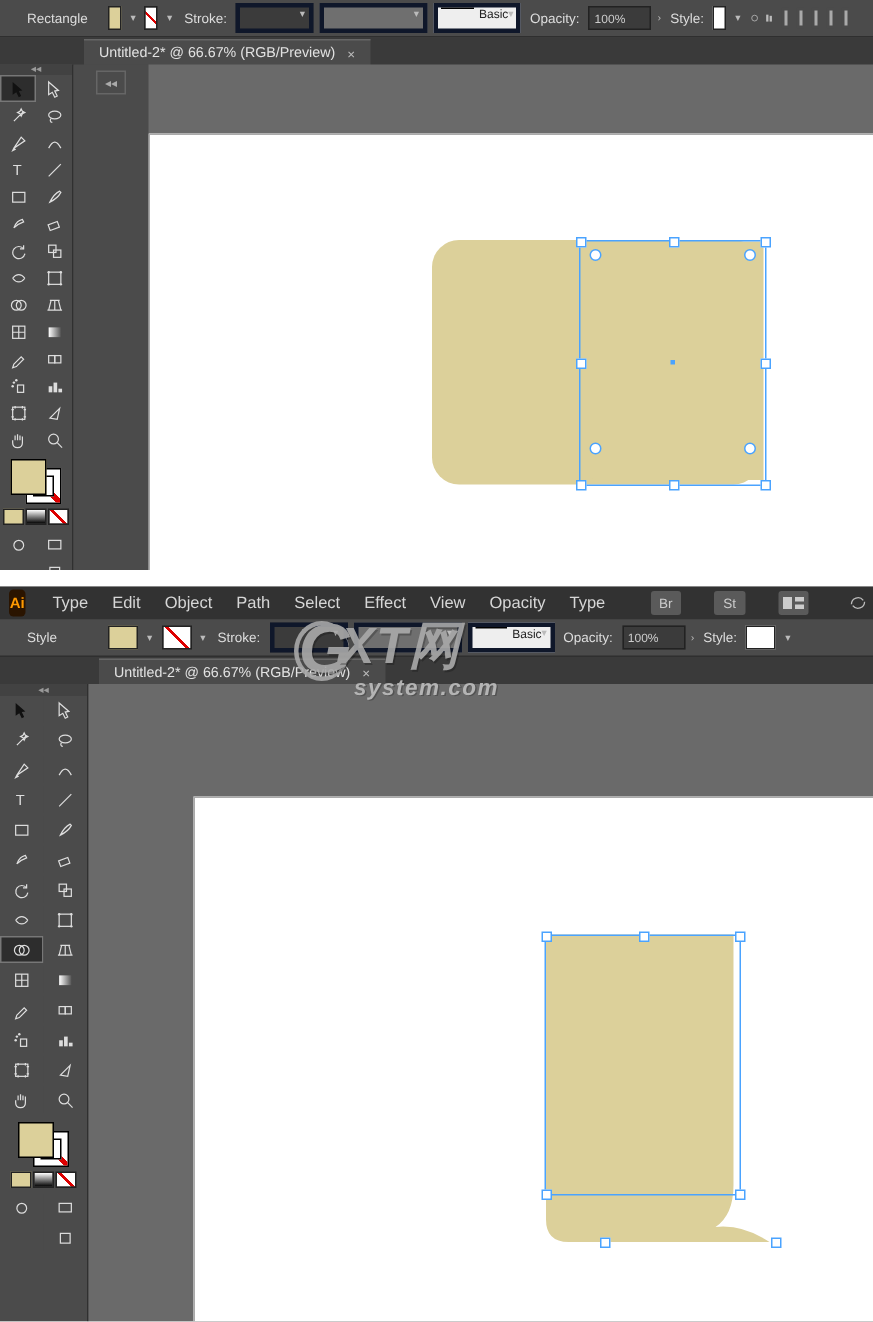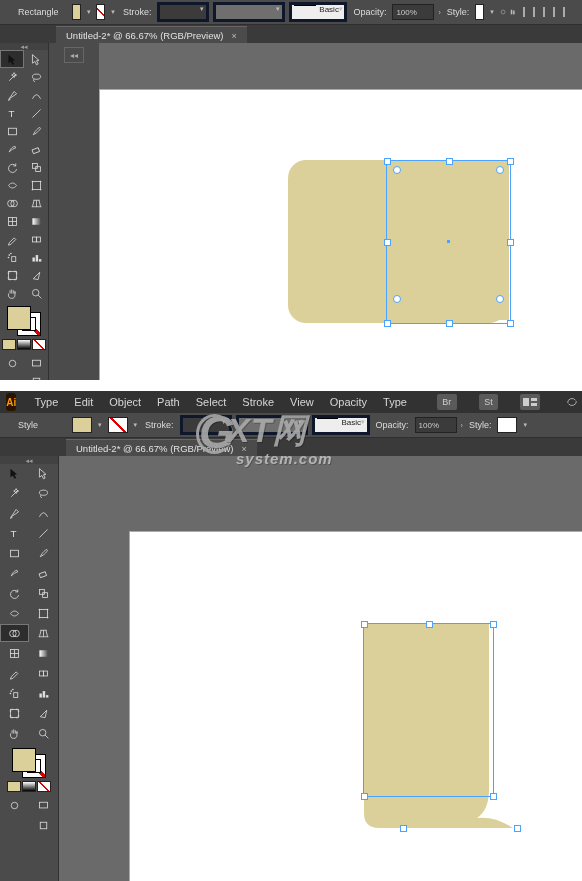--- a/index.html
+++ b/index.html
@@ -375,21 +375,21 @@
 
 <div class="ai-window bottom-window">
 
   <div class="menubar">
     <div class="ai-logo">Ai</div>
     <span class="menu-item">Type</span>
     <span class="menu-item">Edit</span>
     <span class="menu-item">Object</span>
     <span class="menu-item">Path</span>
     <span class="menu-item">Select</span>
-    <span class="menu-item">Stroke</span>
+    <span class="menu-item">Effect</span>
     <span class="menu-item">View</span>
     <span class="menu-item">Opacity</span>
     <span class="menu-item">Type</span>
     <span class="menu-spacer"></span>
     <span class="menu-icon">Br</span>
     <span class="menu-icon">St</span>
     <span class="menu-icon">
         <svg viewBox="0 0 16 10" width="16" height="10">
           <rect x="1" y="1" width="6" height="8" fill="#ccc"></rect>
           <rect x="9" y="1" width="6" height="3" fill="#ccc"></rect>

